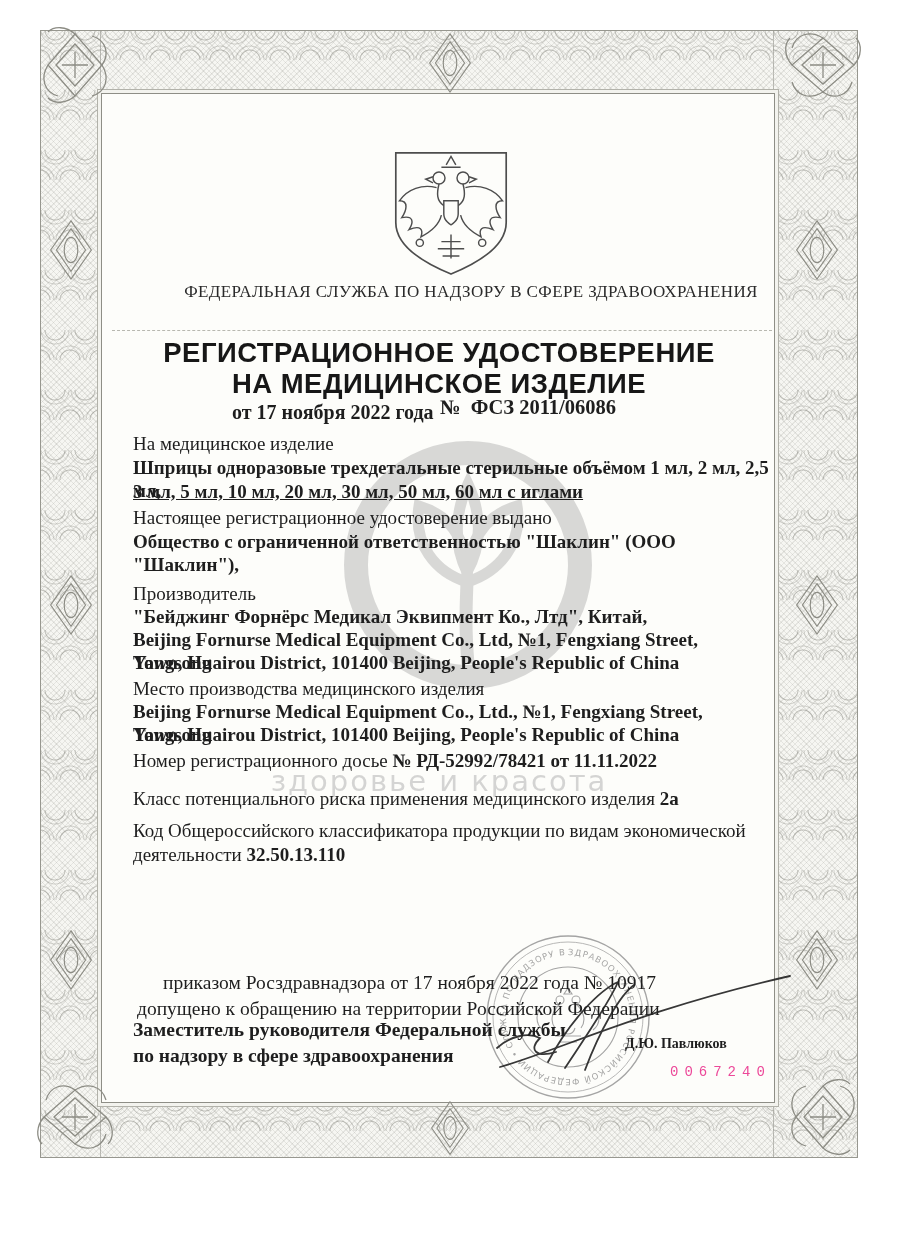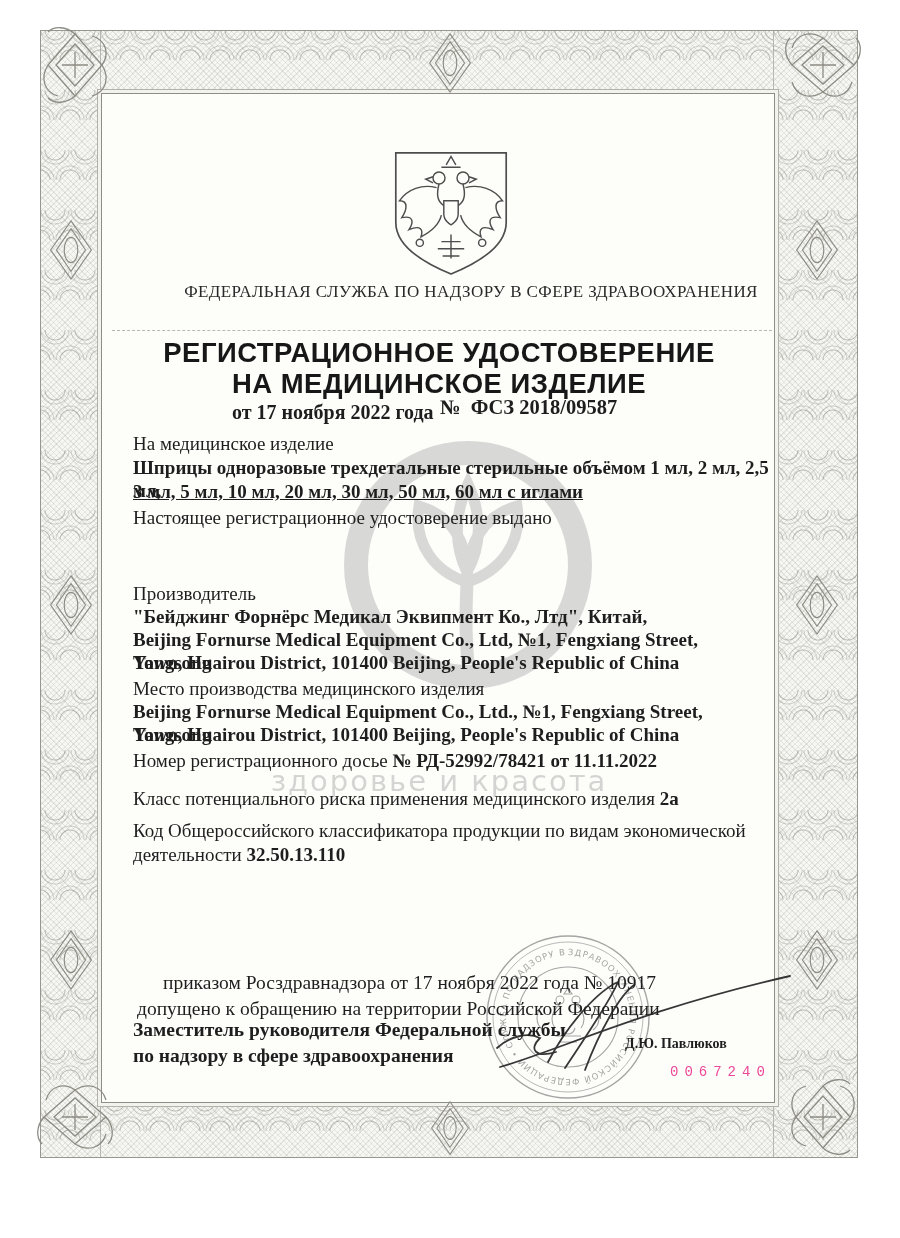--- a/index.html
+++ b/index.html
@@ -216,27 +216,28 @@
     </div>
 
     <div class="abs centered authority" style="top:282px;margin-left:32px;">ФЕДЕРАЛЬНАЯ СЛУЖБА ПО НАДЗОРУ В СФЕРЕ ЗДРАВООХРАНЕНИЯ</div>
 
     <div class="abs rule"></div>
 
     <div class="abs centered doc-title" style="top:337px;">РЕГИСТРАЦИОННОЕ УДОСТОВЕРЕНИЕ</div>
     <div class="abs centered doc-title" style="top:368px;">НА МЕДИЦИНСКОЕ ИЗДЕЛИЕ</div>
 
     <div class="abs date-line" style="left:232px;top:401px;">от 17 ноября 2022 года</div>
-    <div class="abs num-line" style="left:440px;top:396px;">№  ФСЗ 2018/09587</div>
+    <div class="abs num-line" style="left:440px;top:396px;">№  ФСЗ 2011/06086</div>
 
     <div class="abs body-line" style="top:432px;">На медицинское изделие</div>
     <div class="abs body-line bold" style="top:456px;">Шприцы одноразовые трехдетальные стерильные объёмом 1 мл, 2 мл, 2,5 мл,</div>
     <div class="abs body-line bold" style="top:480px;text-decoration:underline;">3 мл, 5 мл, 10 мл, 20 мл, 30 мл, 50 мл, 60 мл с иглами</div>
 
     <div class="abs body-line" style="top:506px;">Настоящее регистрационное удостоверение выдано</div>
+    <div class="abs body-line bold" style="top:530px;">Общество с ограниченной ответственностью "Шаклин" (ООО "Шаклин"),</div>
 
     <div class="abs body-line" style="top:582px;">Производитель</div>
     <div class="abs body-line bold" style="top:605px;">"Бейджинг Форнёрс Медикал Эквипмент Ко., Лтд", Китай,</div>
     <div class="abs body-line bold" style="top:628px;">Beijing Fornurse Medical Equipment Co., Ltd, №1, Fengxiang Street, Yangsong</div>
     <div class="abs body-line bold" style="top:651px;">Town, Huairou District, 101400 Beijing, People's Republic of China</div>
 
     <div class="abs body-line" style="top:677px;">Место производства медицинского изделия</div>
     <div class="abs body-line bold" style="top:700px;">Beijing Fornurse Medical Equipment Co., Ltd., №1, Fengxiang Street, Yangsong</div>
     <div class="abs body-line bold" style="top:723px;">Town, Huairou District, 101400 Beijing, People's Republic of China</div>
 

